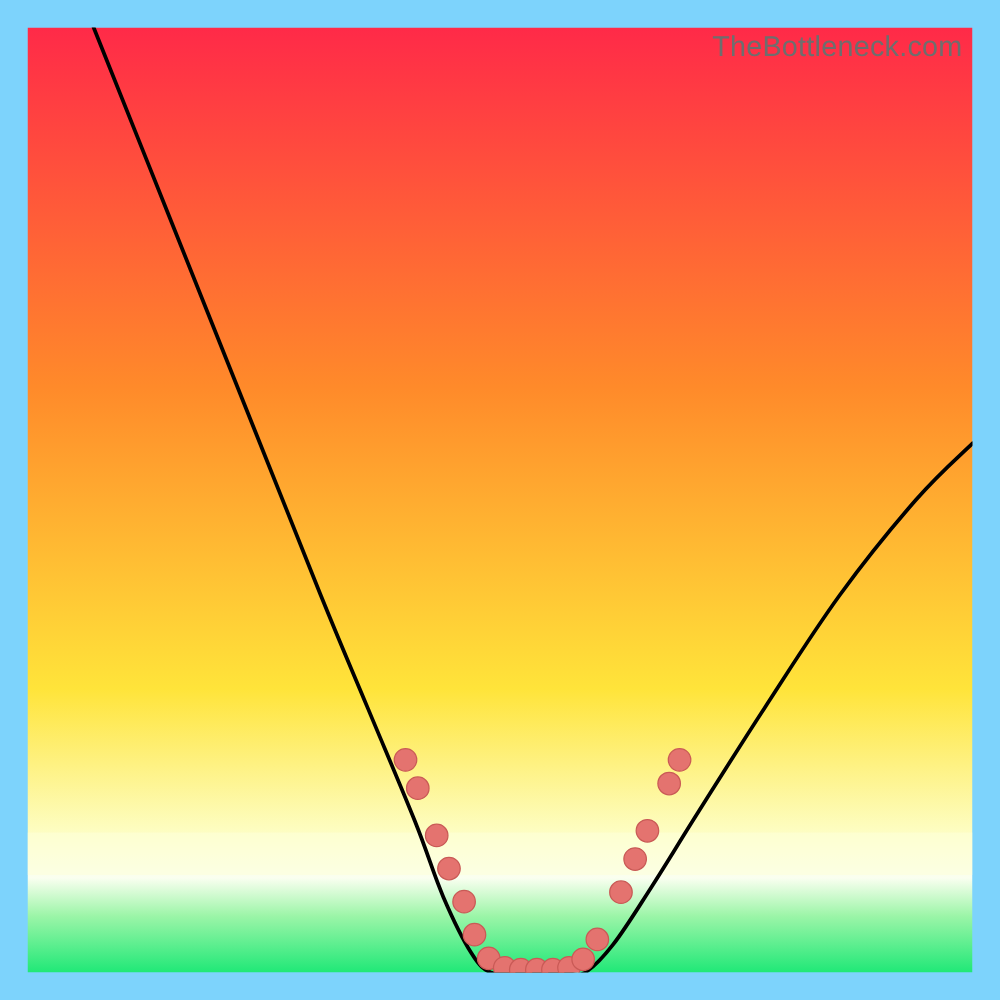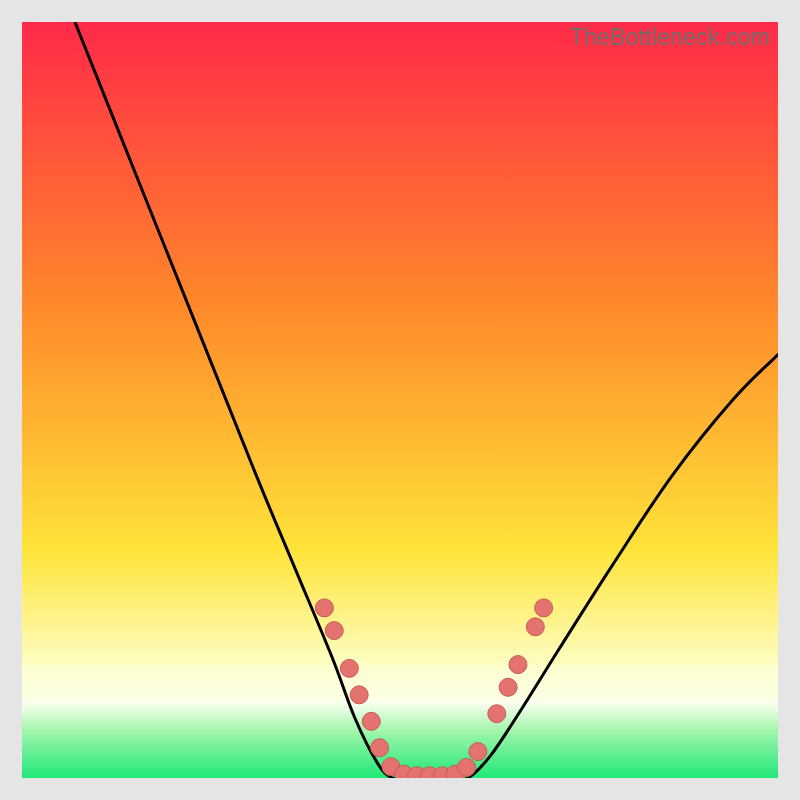--- a/index.html
+++ b/index.html
@@ -7,21 +7,21 @@
     padding: 0;
     width: 800px;
     height: 800px;
     overflow: hidden;
     background: #000;
     font-family: Arial, Helvetica, sans-serif;
   }
   .frame {
     width: 800px;
     height: 800px;
-    background: #e5e5e5;
+    background: #7dd3fc;
     position: relative;
   }
   .plot {
     position: absolute;
     left: 22px;
     top: 22px;
     width: 756px;
     height: 756px;
   }
   .watermark {

